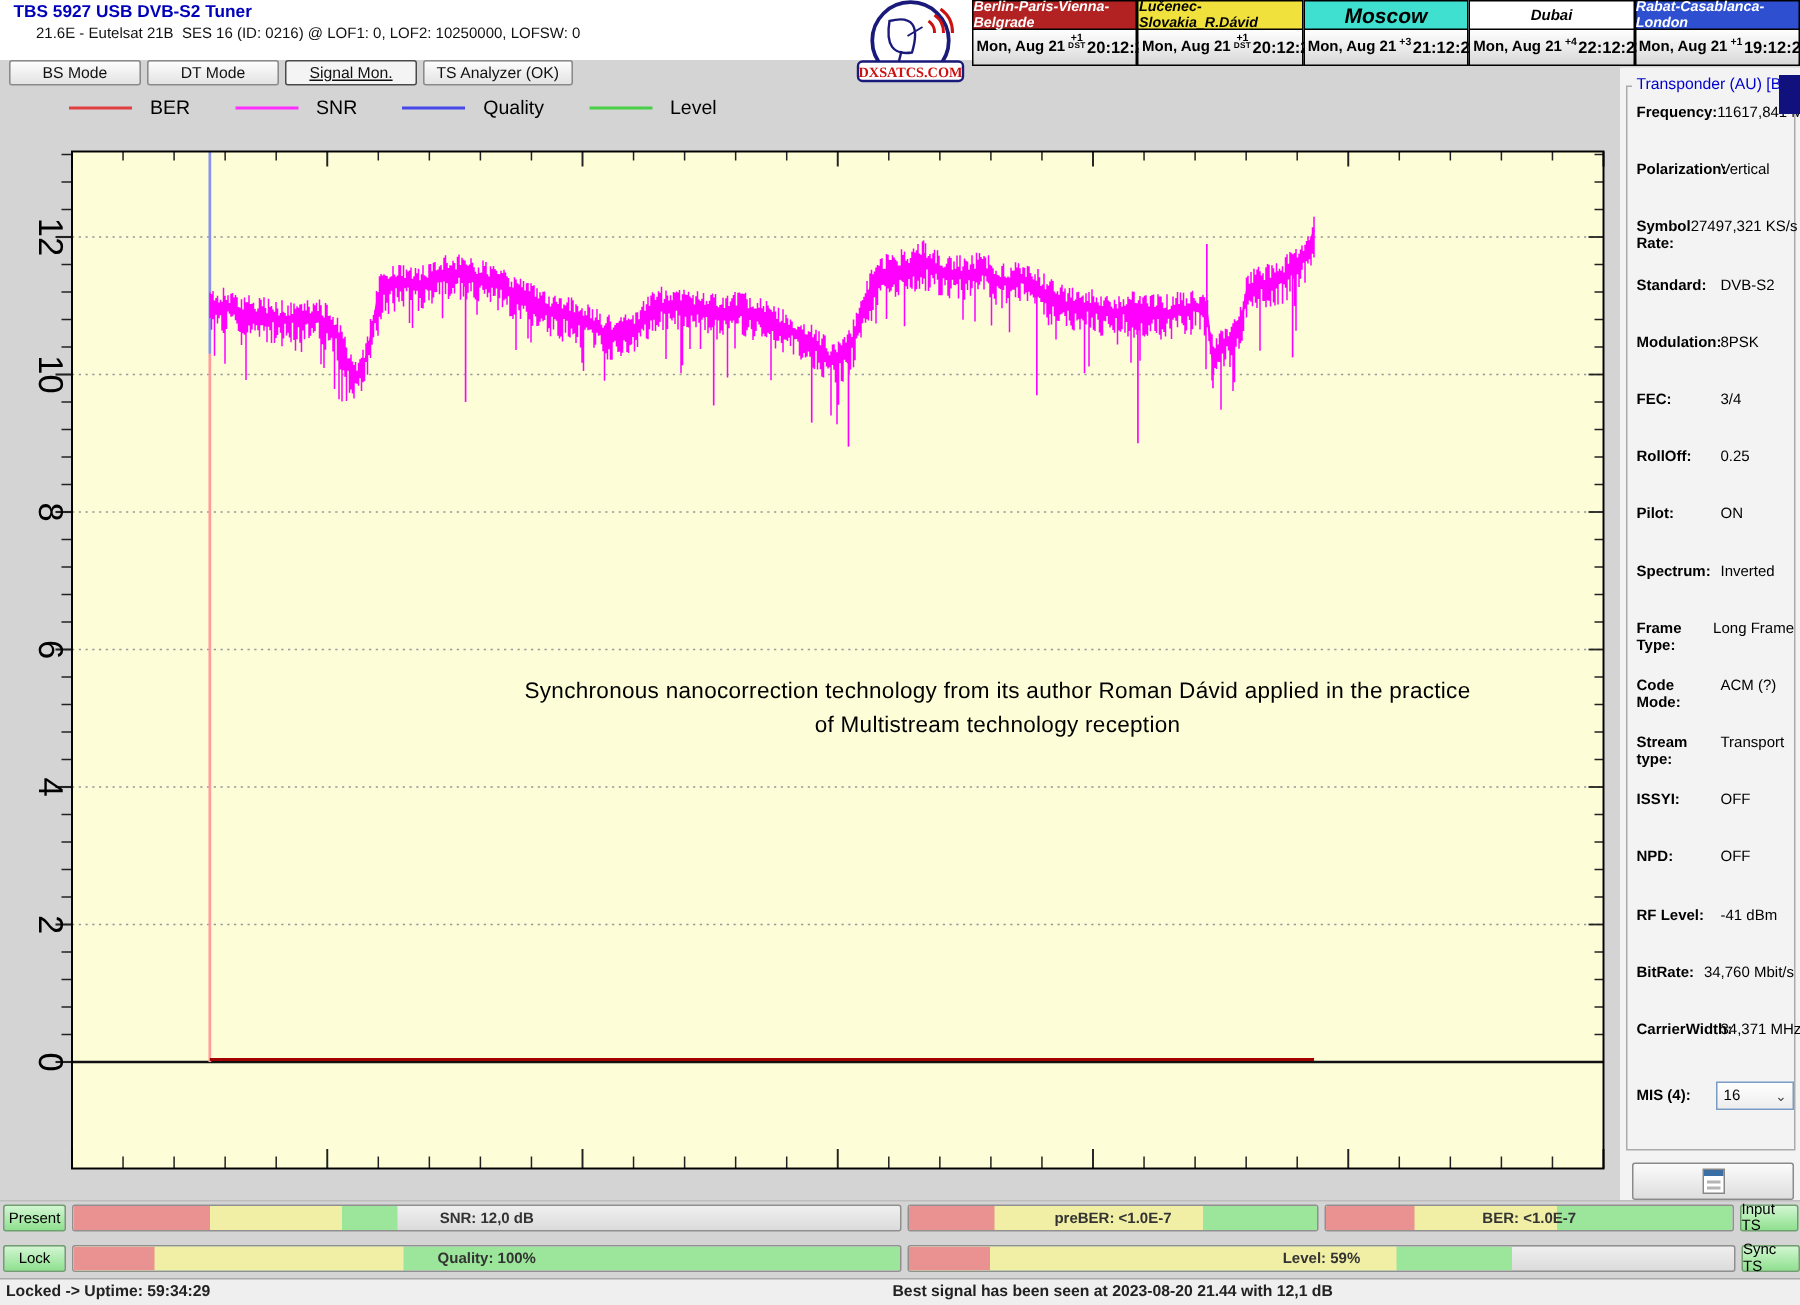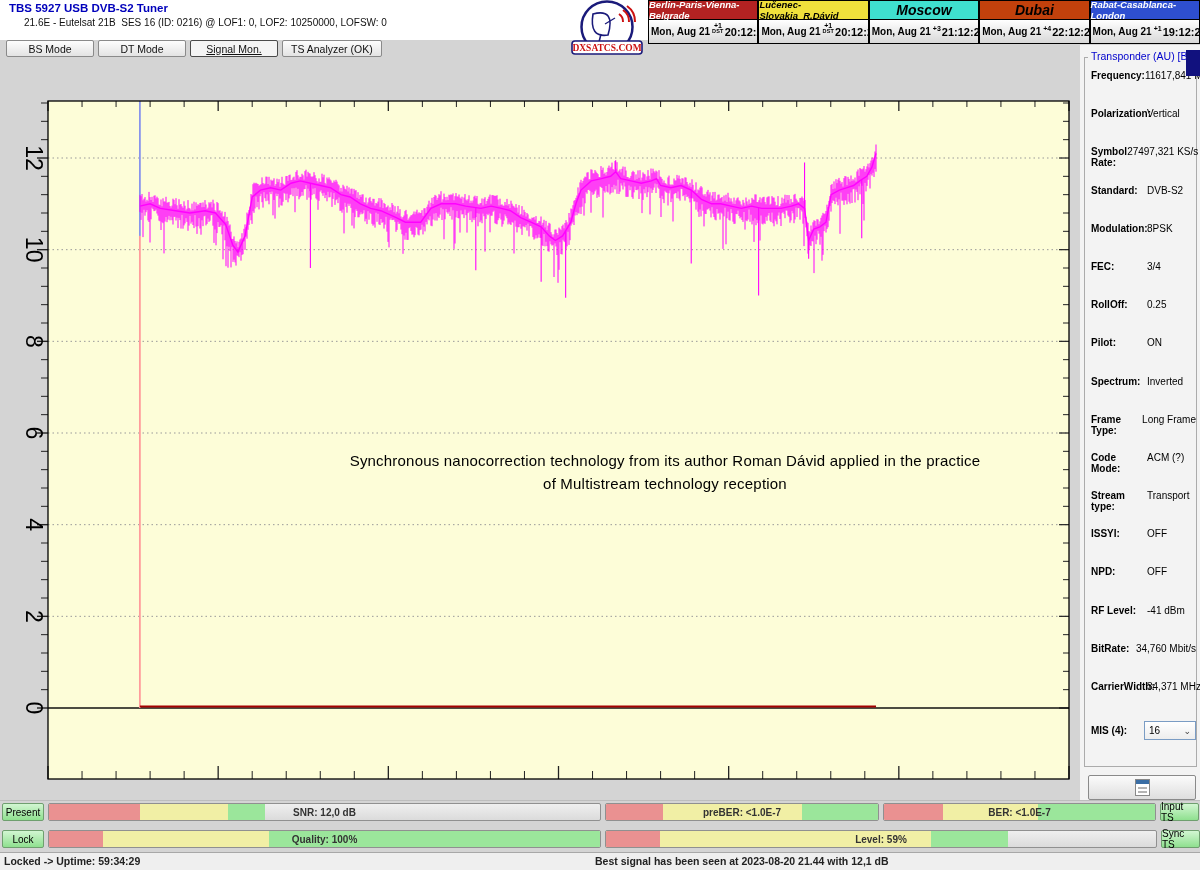--- a/index.html
+++ b/index.html
@@ -123,21 +123,21 @@
         <div class="clabel" style="background: rgb(63, 224, 207); color: rgb(0, 0, 0); font-size: 14px;">Moscow</div>
         <div class="ctime">
           <span class="cdate">Mon, Aug 21</span>
           <span class="coff">
             <span class="p">+3</span>
           </span>
           <span class="ctimev">21:12:23</span>
         </div>
       </div>
       <div class="clock">
-        <div class="clabel" style="background: #c2410c; color: rgb(0, 0, 0); font-size: 14px;">Dubai</div>
+        <div class="clabel" style="background: #ffffff; color: rgb(0, 0, 0); font-size: 10px;">Dubai</div>
         <div class="ctime">
           <span class="cdate">Mon, Aug 21</span>
           <span class="coff">
             <span class="p">+4</span>
           </span>
           <span class="ctimev">22:12:23</span>
         </div>
       </div>
       <div class="clock">
         <div class="clabel" style="background: rgb(46, 79, 208); color: rgb(255, 255, 255); font-size: 9.5px;">Rabat-Casablanca-London</div>
@@ -167,20 +167,38 @@
   </div>
 
   <div class="tabbar" id="tabbar">
       <div class="tab">BS Mode</div>
       <div class="tab">DT Mode</div>
       <div class="tab active">Signal Mon.</div>
       <div class="tab">TS Analyzer (OK)</div>
     </div>
 
   <div class="chartarea">
+    <div class="legend" id="legend">
+        <div class="litem">
+          <span class="lline" style="border-top-color: rgb(224, 64, 64);"></span>
+          <span>BER</span>
+        </div>
+        <div class="litem">
+          <span class="lline" style="border-top-color: rgb(255, 48, 255);"></span>
+          <span>SNR</span>
+        </div>
+        <div class="litem">
+          <span class="lline" style="border-top-color: rgb(72, 72, 232);"></span>
+          <span>Quality</span>
+        </div>
+        <div class="litem">
+          <span class="lline" style="border-top-color: rgb(73, 208, 73);"></span>
+          <span>Level</span>
+        </div>
+      </div>
     <svg id="chart" width="1080" height="742" viewBox="0 0 1080 742">
         <rect x="48" y="43" width="1021" height="678" fill="#FDFDD8"></rect>
         <line x1="48" y1="558.3340000000001" x2="1069" y2="558.3340000000001" stroke="#999" stroke-width="1" stroke-dasharray="1.5 3"></line>
         <line x1="48" y1="466.668" x2="1069" y2="466.668" stroke="#999" stroke-width="1" stroke-dasharray="1.5 3"></line>
         <line x1="48" y1="375.002" x2="1069" y2="375.002" stroke="#999" stroke-width="1" stroke-dasharray="1.5 3"></line>
         <line x1="48" y1="283.336" x2="1069" y2="283.336" stroke="#999" stroke-width="1" stroke-dasharray="1.5 3"></line>
         <line x1="48" y1="191.67000000000002" x2="1069" y2="191.67000000000002" stroke="#999" stroke-width="1" stroke-dasharray="1.5 3"></line>
         <line x1="48" y1="100.00400000000002" x2="1069" y2="100.00400000000002" stroke="#999" stroke-width="1" stroke-dasharray="1.5 3"></line>
         <line x1="37" y1="650" x2="48" y2="650" stroke="#222" stroke-width="1.4"></line>
         <line x1="1059" y1="650" x2="1069" y2="650" stroke="#222" stroke-width="1.2"></line>

